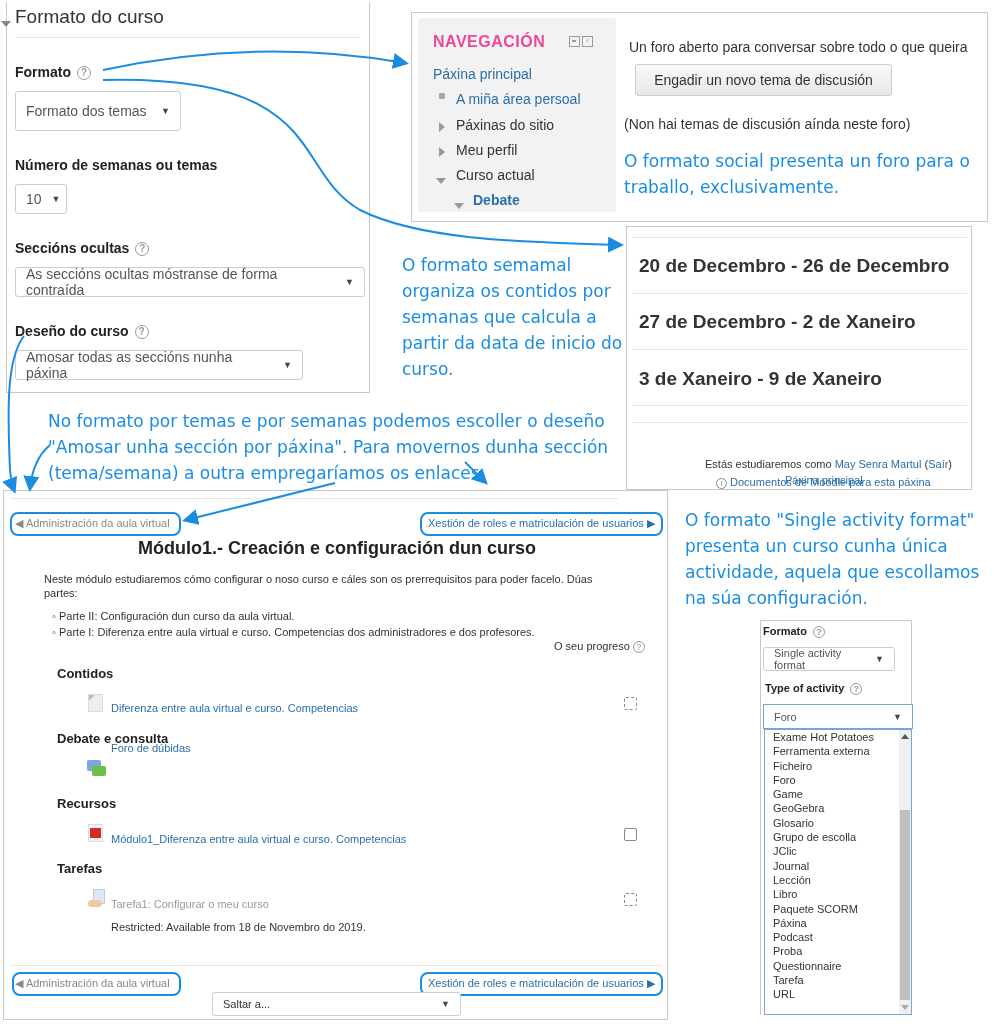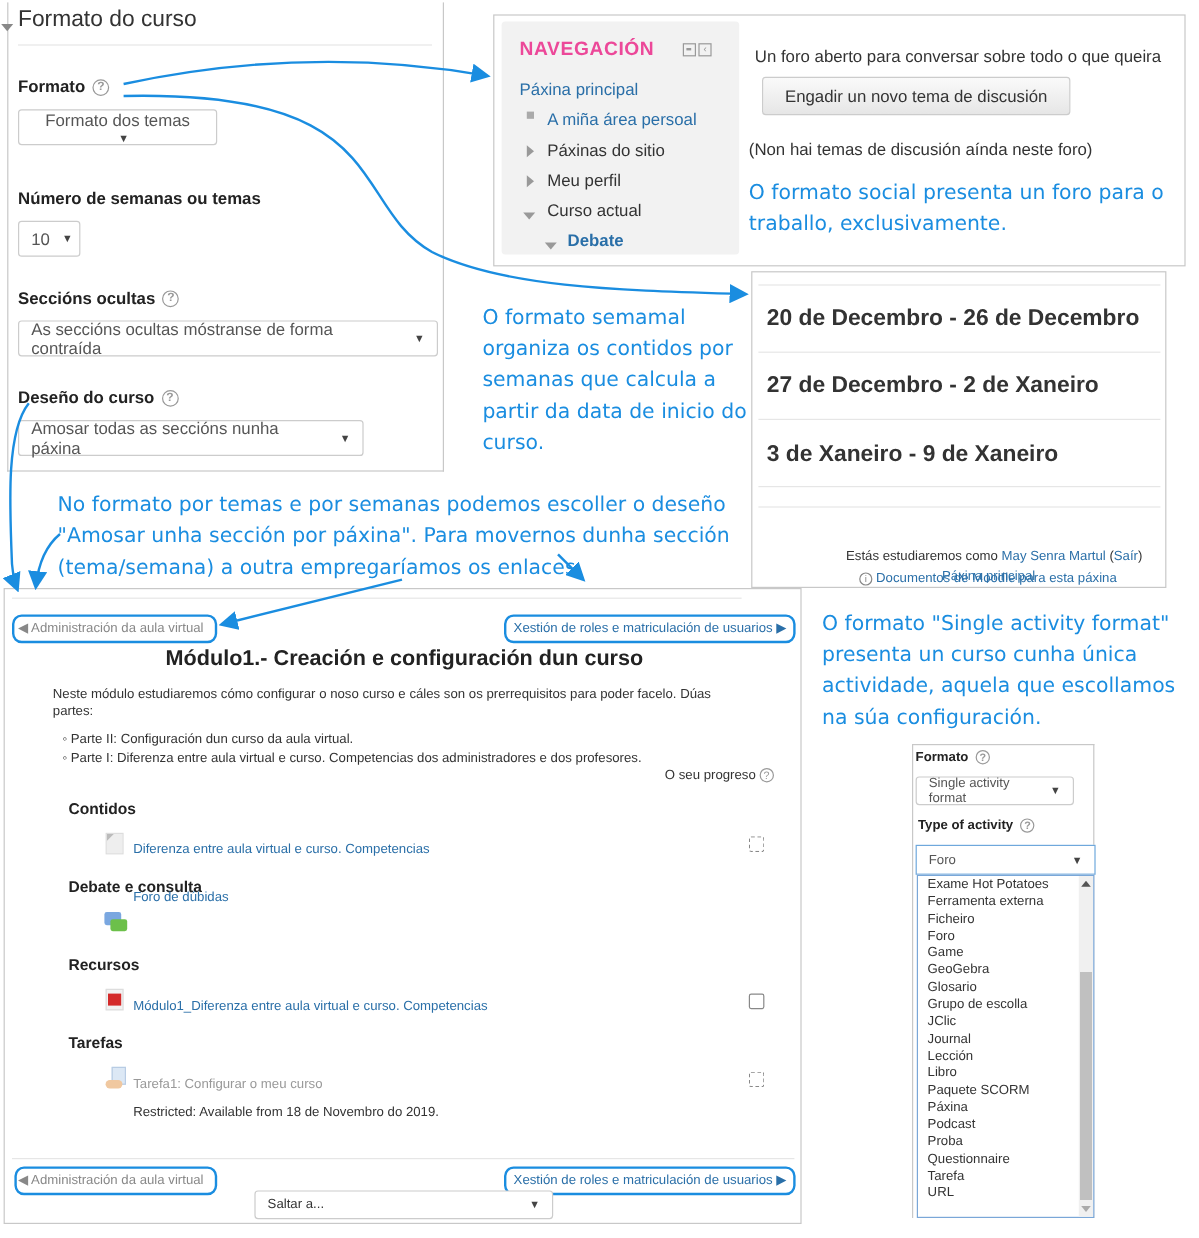--- a/index.html
+++ b/index.html
@@ -31,21 +31,21 @@
 </head>
 <body>
 
 <div class="panel" style="left:6px; top:2px; width:364px; height:391px; border-top:none;">
 </div>
 <div class="abs" style="left:1px; top:13px;"><span class="tri-d" style="border-top-color:#888;"></span></div>
 <div class="abs" style="left:15px; top:6px; font-size:19px; color:#333;">Formato do curso</div>
 <div class="hr" style="left:15px; top:37px; width:345px;"></div>
 
 <div class="label-b" style="left:15px; top:64px;"><span>Formato</span><span class="help">?</span></div>
-<div class="select" style="left:15px; top:91px; width:166px; height:30px;flex-direction:column;">
+<div class="select" style="left:15px; top:91px; width:166px; height:40px;">
     <span>Formato dos temas</span>
     <span class="caret">▼</span>
   </div>
 
 <div class="label-b" style="left:15px; top:157px;">Número de semanas ou temas</div>
 <div class="select" style="left:15px; top:184px; width:52px; height:30px;">
     <span>10</span>
     <span class="caret">▼</span>
   </div>
 

